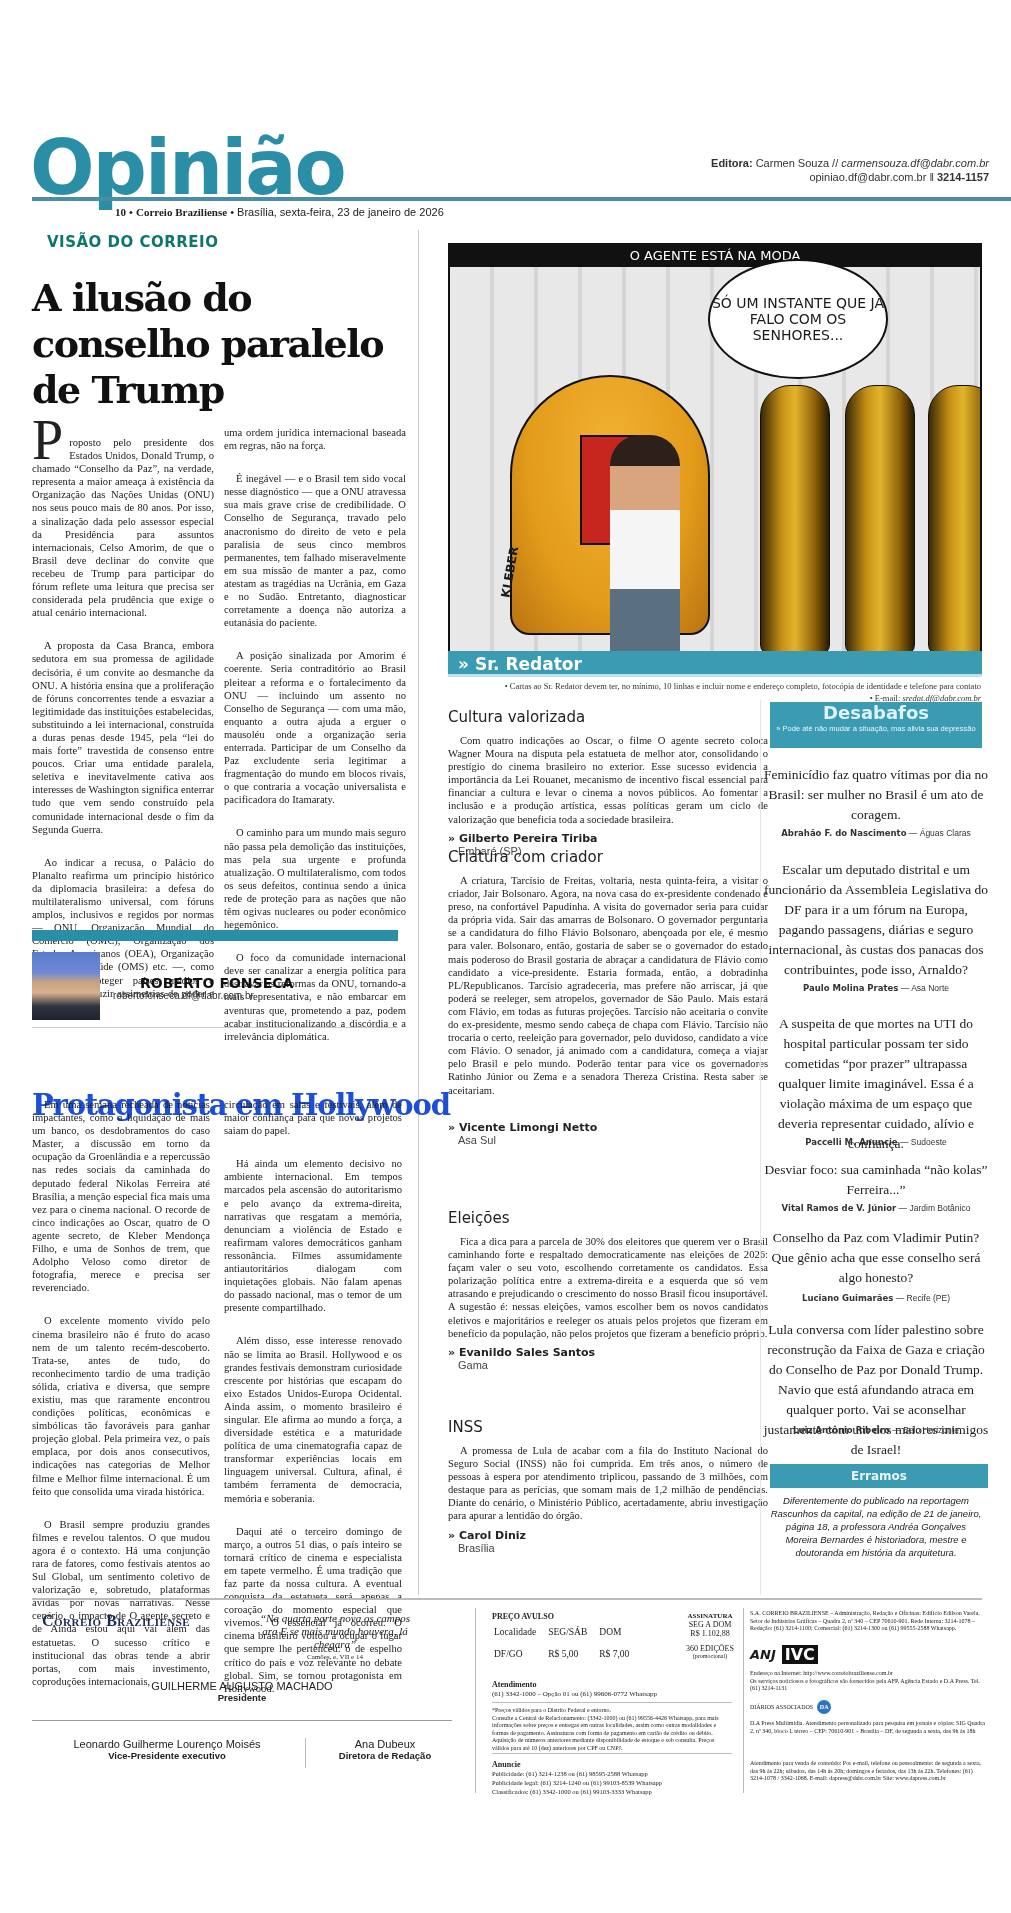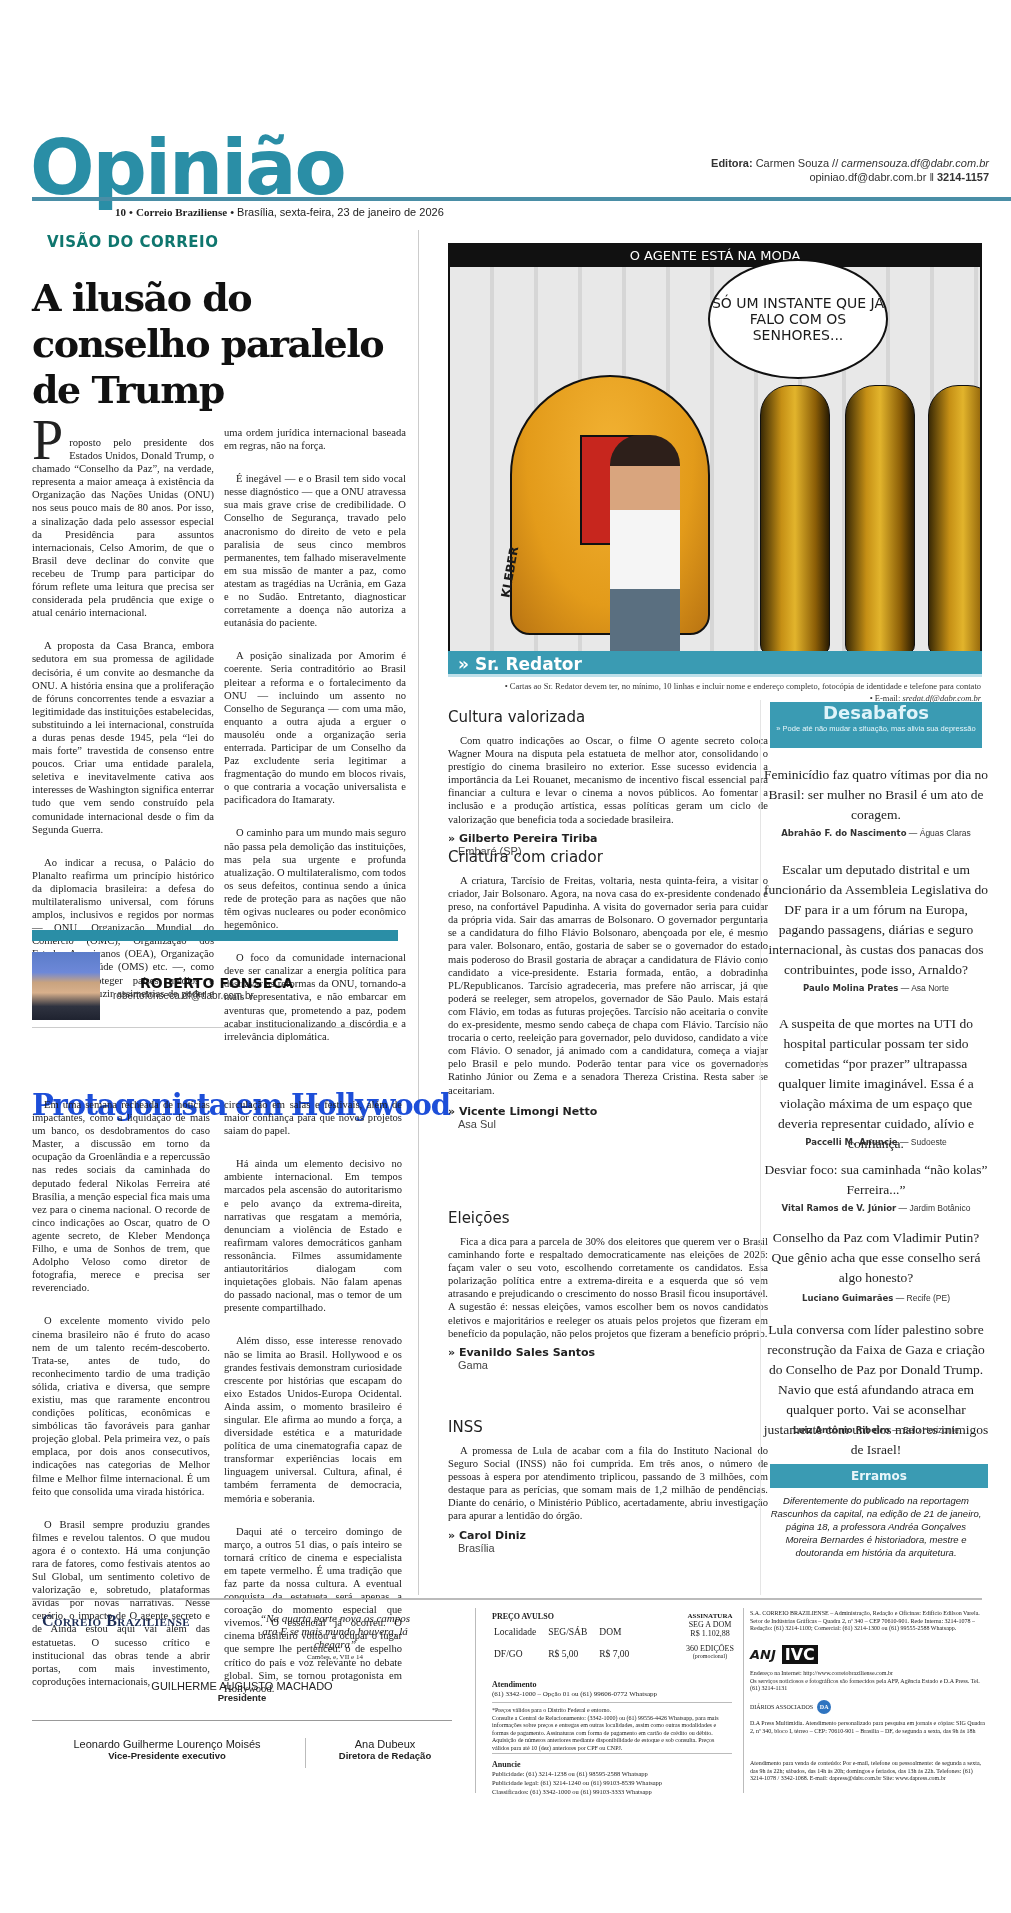--- a/index.html
+++ b/index.html
@@ -129,21 +129,21 @@
 
 <div class="abs" style="left:448px; top:708px;">
   <div class="letter-title">Cultura valorizada</div>
   <p class="letter-body" style="margin-top:8px;">Com quatro indicações ao Oscar, o filme O agente secreto coloca Wagner Moura na disputa pela estatueta de melhor ator, consolidando o prestígio do cinema brasileiro no exterior. Esse sucesso evidencia a importância da Lei Rouanet, mecanismo de incentivo fiscal essencial para financiar a cultura e levar o cinema a novos públicos. Ao fomentar a inclusão e a produção artística, essas políticas geram um ciclo de valorização que beneficia toda a sociedade brasileira.</p>
   <div class="letter-sig" style="margin-top:6px;">» Gilberto Pereira Tiriba</div>
   <div class="letter-loc">Embaré (SP)</div>
 </div>
 <div class="abs" style="left:448px; top:848px;">
   <div class="letter-title">Criatura com criador</div>
   <p class="letter-body" style="margin-top:8px;">A criatura, Tarcísio de Freitas, voltaria, nesta quinta-feira, a visitar o criador, Jair Bolsonaro. Agora, na nova casa do ex-presidente condenado e preso, na confortável Papudinha. A visita do governador seria para cuidar da própria vida. Sair das amarras de Bolsonaro. O governador perguntaria se a candidatura do filho Flávio Bolsonaro, abençoada por ele, é mesmo para valer. Bolsonaro, então, gostaria de saber se o governador do estado mais poderoso do Brasil gostaria de abraçar a candidatura de Flávio como candidato a vice-presidente. Estaria formada, então, a dobradinha PL/Republicanos. Tarcísio agradeceria, mas prefere não arriscar, já que poderá se reeleger, sem atropelos, governador de São Paulo. Mais estará com Flávio, em todas as futuras projeções. Tarcísio não aceitaria o convite do ex-presidente, mesmo sendo cabeça de chapa com Flávio. Tarcísio não trocaria o certo, reeleição para governador, pelo duvidoso, candidato a vice com Flávio. O senador, já animado com a candidatura, começa a viajar pelo Brasil e pelo mundo. Poderão tentar para vice os governadores Ratinho Júnior ou Zema e a senadora Thereza Cristina. Resta saber se aceitariam.</p>
-  <div class="letter-sig" style="margin-top:8px;">» Vicente Limongi Netto</div>
+  <div class="letter-sig" style="margin-top:24px;">» Vicente Limongi Netto</div>
   <div class="letter-loc">Asa Sul</div>
 </div>
 <div class="abs" style="left:448px; top:1209px;">
   <div class="letter-title">Eleições</div>
   <p class="letter-body" style="margin-top:8px;">Fica a dica para a parcela de 30% dos eleitores que querem ver o Brasil caminhando forte e respaltado democraticamente nas eleições de 2026: façam valer o seu voto, escolhendo corretamente os candidatos. Essa polarização política entre a extrema-direita e a esquerda que só vem atrasando e prejudicando o crescimento do nosso Brasil ficou insuportável. A sugestão é: nessas eleições, vamos escolher bem os novos candidatos eletivos e majoritários e reeleger os atuais pelos projetos que fizeram em benefício da população, não pelos projetos que fizeram a benefício próprio.</p>
   <div class="letter-sig" style="margin-top:6px;">» Evanildo Sales Santos</div>
   <div class="letter-loc">Gama</div>
 </div>
 <div class="abs" style="left:448px; top:1418px;">
   <div class="letter-title">INSS</div>

